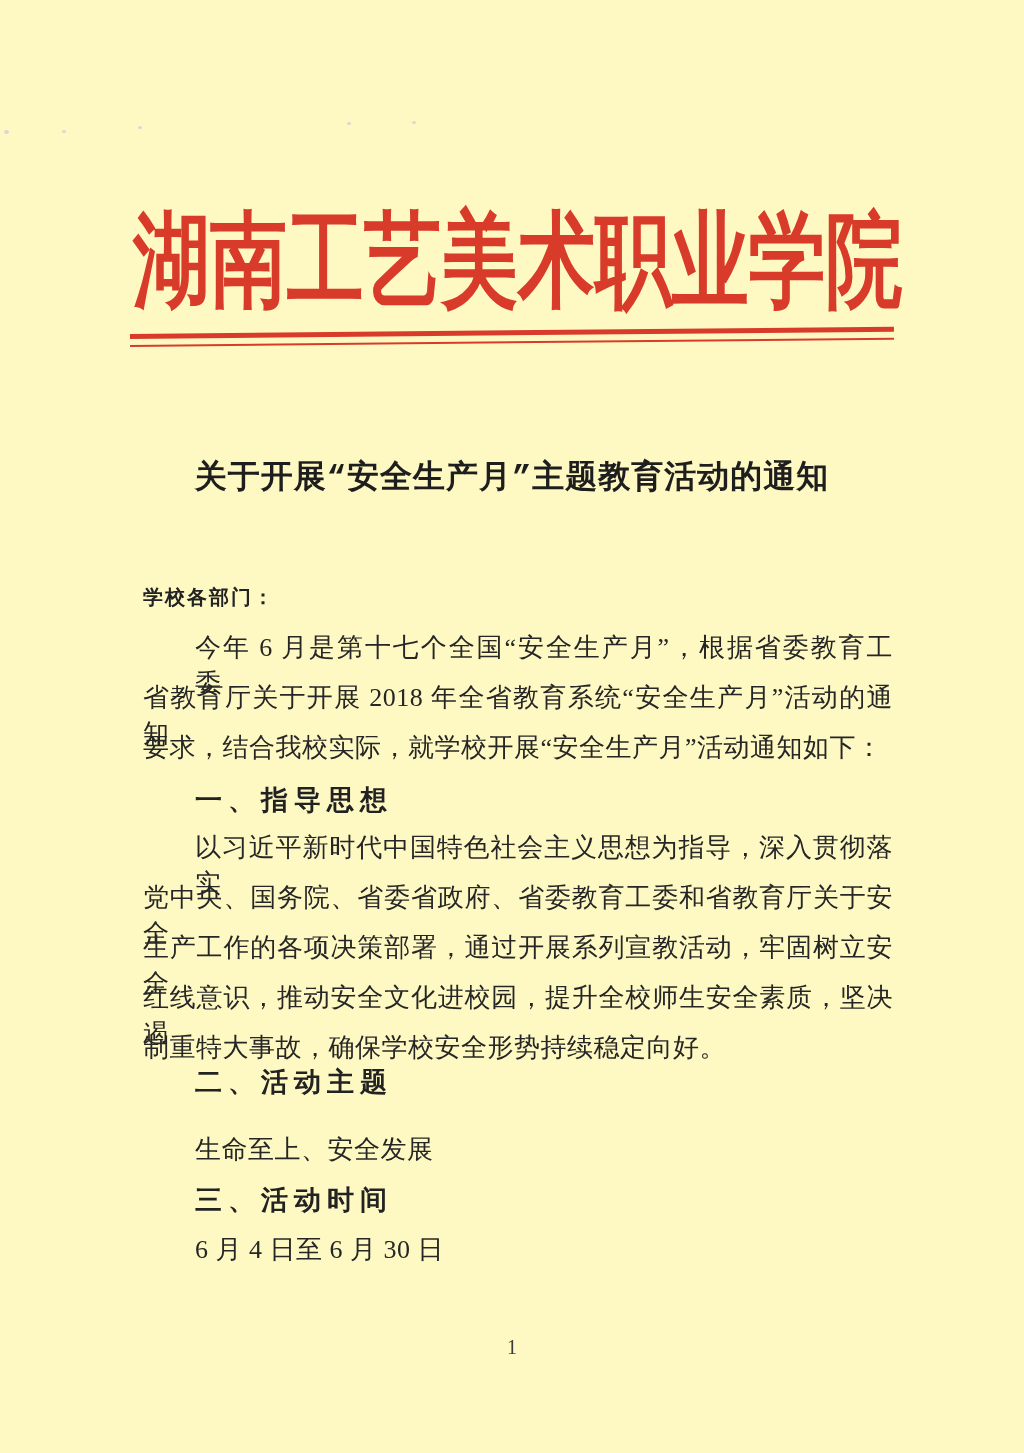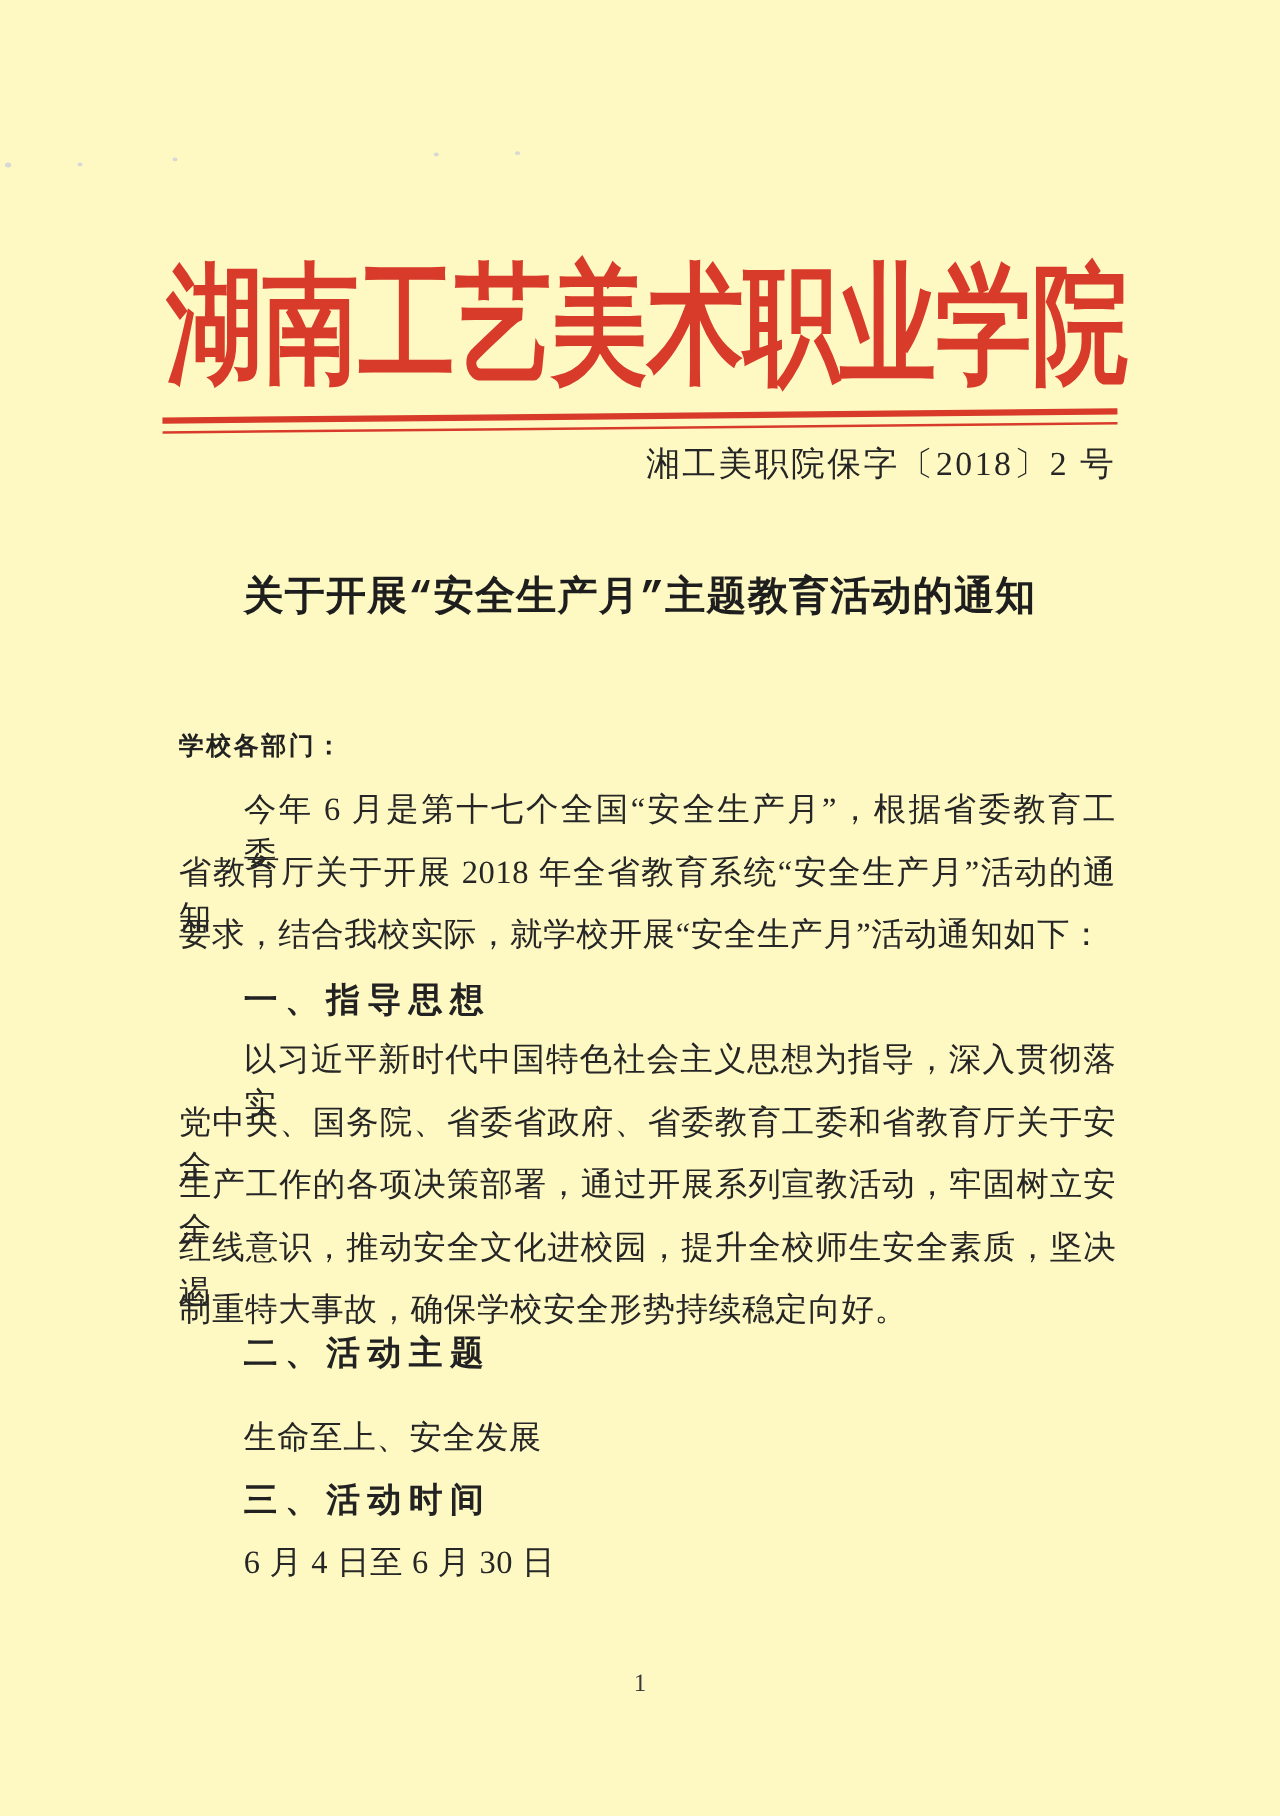--- a/index.html
+++ b/index.html
@@ -100,21 +100,20 @@
   <div class="speck" style="left:347px;top:122px;width:4px;height:3px;"></div>
   <div class="speck" style="left:412px;top:121px;width:4px;height:3px;"></div>
 
   <div class="brand">湖南工艺美术职业学院</div>
 
   <div class="rules">
     <div class="rule-thick"></div>
     <div class="rule-thin"></div>
   </div>
 
-  <div class="doc-number">湘工美职院保字〔2018〕2 号</div>
 
   <div class="doc-title">关于开展“安全生产月”主题教育活动的通知</div>
 
   <div class="salutation">学校各部门：</div>
 
   <div class="line indent stretch" style="top:630px;">今年 6 月是第十七个全国“安全生产月”，根据省委教育工委、</div>
   <div class="line stretch" style="top:680px;">省教育厅关于开展 2018 年全省教育系统“安全生产月”活动的通知</div>
   <div class="line" style="top:730px;">要求，结合我校实际，就学校开展“安全生产月”活动通知如下：</div>
 
   <div class="line indent heading" style="top:782px;">一、指导思想</div>

